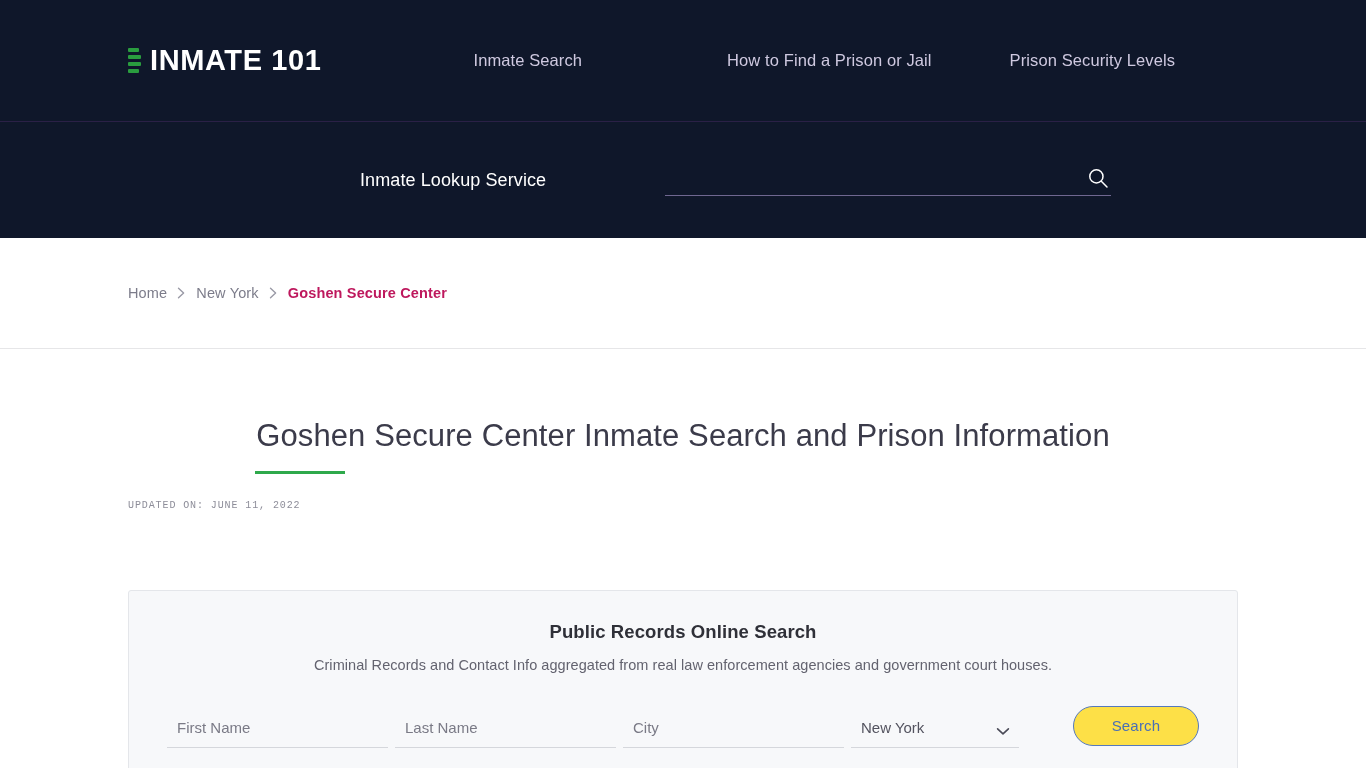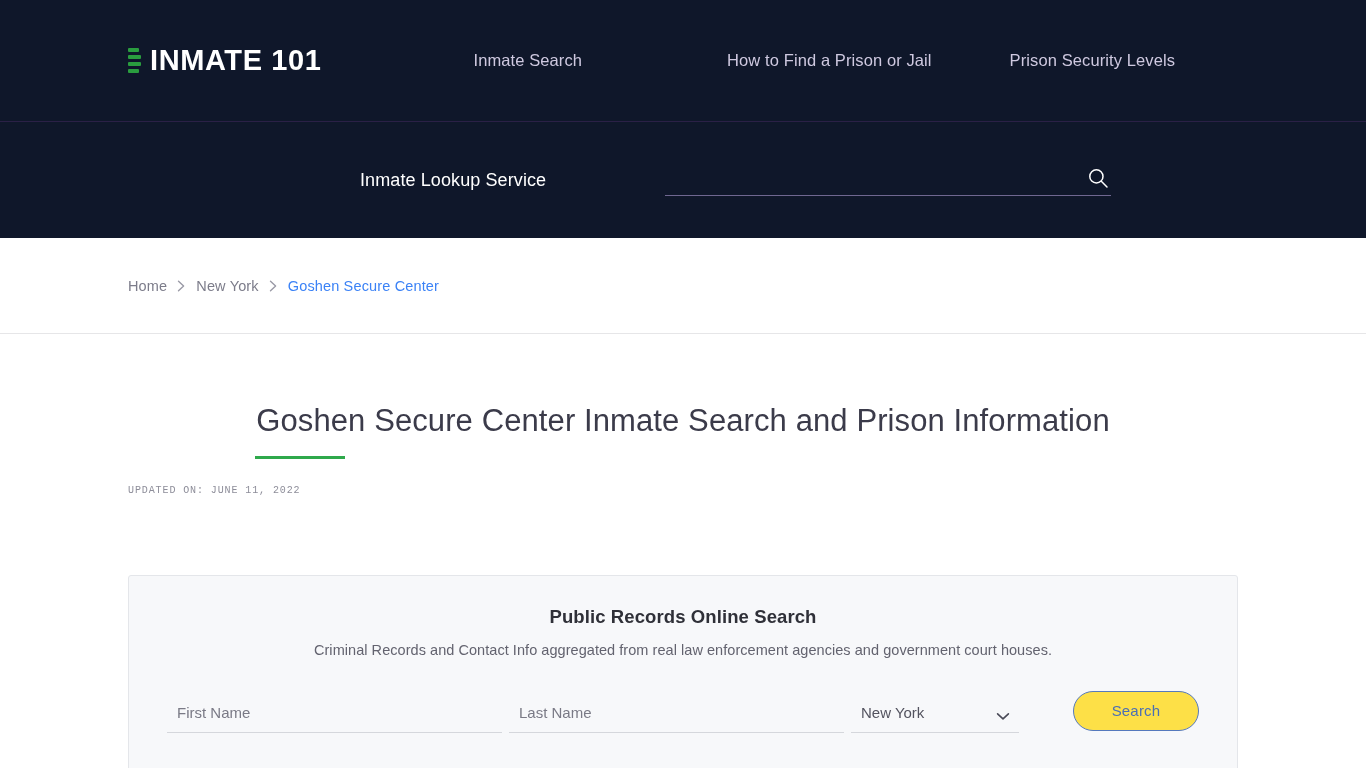--- a/index.html
+++ b/index.html
@@ -124,40 +124,40 @@
     bottom: 7px;
     background: none;
     border: none;
     cursor: pointer;
     padding: 0;
     line-height: 0;
   }
 
   
   .breadcrumb-band {
-    height: 96px;
+    height: 111px;
     display: flex;
     align-items: center;
     padding-left: 128px;
     border-bottom: 1px solid #e6e6e8;
     background: #fff;
   }
   .breadcrumb {
     display: flex;
     align-items: center;
     font-size: 14.5px;
   }
   .crumb {
     color: #7c7c8a;
     text-decoration: none;
     letter-spacing: 0.15px;
   }
   .crumb.current {
-    color: #3b82f6;
-    font-weight: 400;
+    color: #be185d;
+    font-weight: 700;
   }
   .crumb-sep {
     display: inline-block;
     margin: 0 9px;
     color: #9a9aa6;
     line-height: 0;
   }
 
   
   .page-main {
@@ -346,20 +346,23 @@
     <form class="records-form">
 
       <div class="field">
         <input class="text-field" type="text" value="" placeholder="First Name" style="">
       </div>
 
       <div class="field">
         <input class="text-field" type="text" value="" placeholder="Last Name" style="">
       </div>
 
+      <div class="field">
+        <input class="text-field" type="text" value="" placeholder="City" style="">
+      </div>
 
       <div class="field select-wrap">
         <select class="select-field">
           <option>New York</option>
         </select>
         <span class="select-chevron">
           <svg width="14" height="9" viewBox="0 0 14 9" fill="none" xmlns="http://www.w3.org/2000/svg">
             <path d="M1.6 1.8L7 6.8l5.4-5" stroke="#4a4a57" stroke-width="1.6" stroke-linecap="round" stroke-linejoin="round"></path>
           </svg>
         </span>

